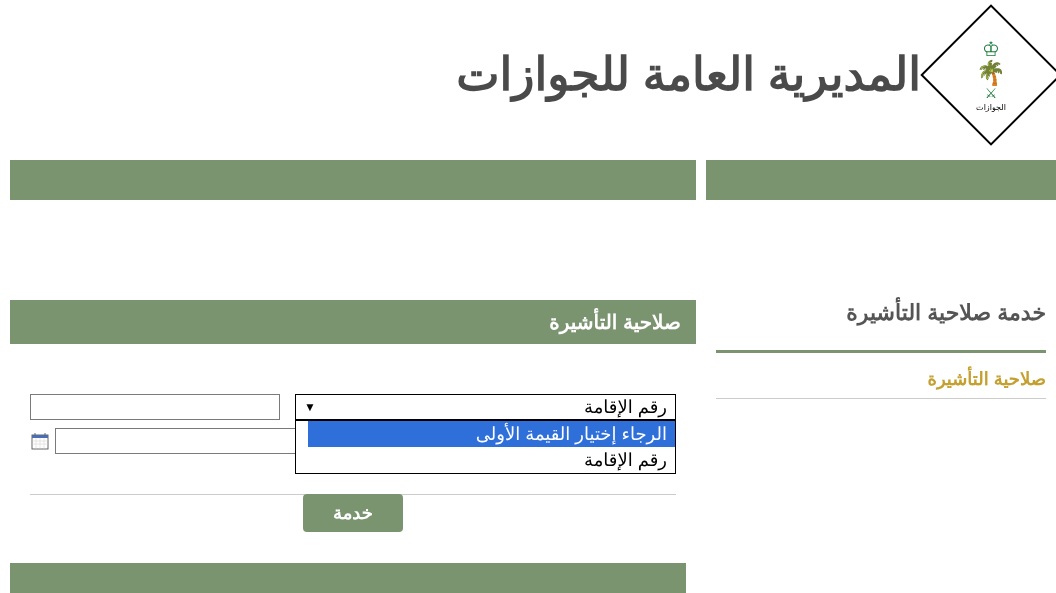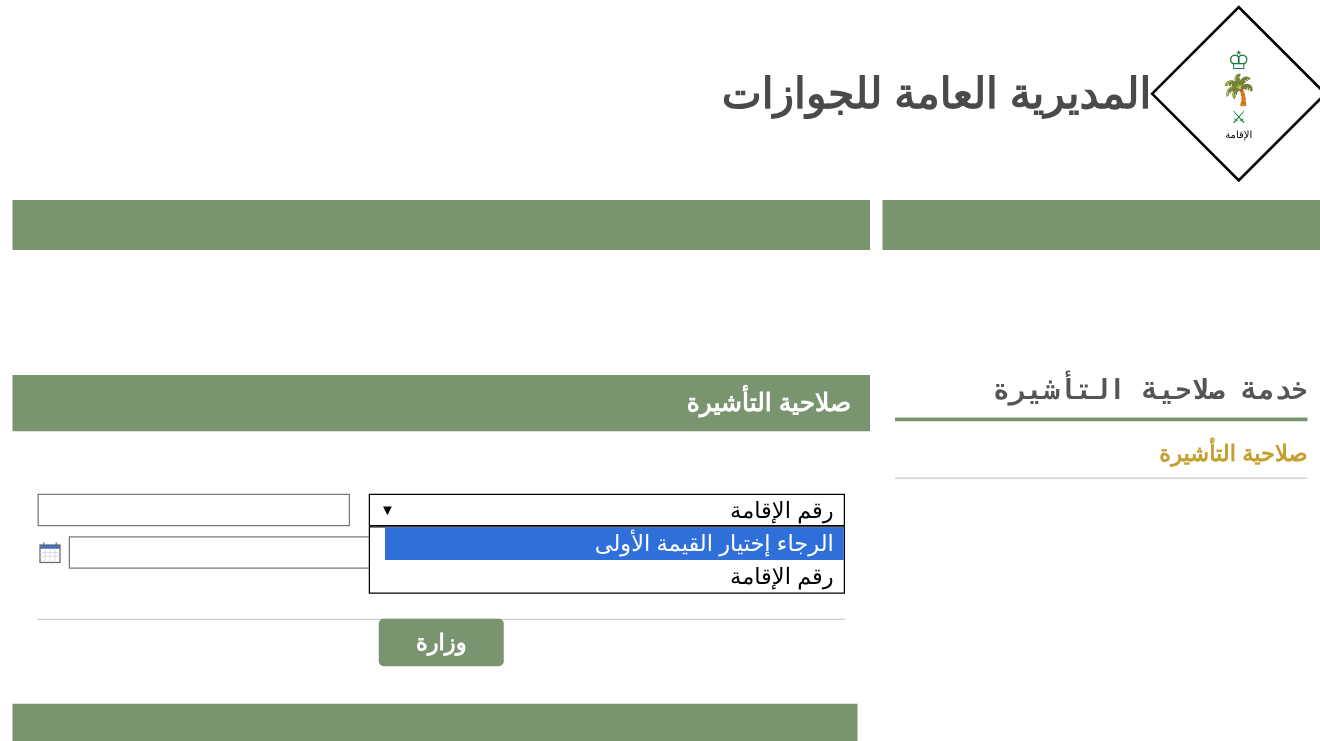--- a/index.html
+++ b/index.html
@@ -75,21 +75,21 @@
   font-size: 8px;
   text-align: center;
   margin-top: 2px;
 }
 
 .header-text {
   text-align: right;
 }
 
 .header-title {
-  font-size: 34px;
+  font-size: 46px;
   font-weight: bold;
   color: #4a4a4a;
   line-height: 1.2;
   text-align: right;
 }
 
 .header-subtitle {
   font-size: 26px;
   font-weight: bold;
   color: #3a3a3a;
@@ -124,23 +124,22 @@
 .sidebar {
   width: 350px;
   padding: 0 10px;
 }
 
 .service-title {
   font-size: 22px;
   font-weight: bold;
   color: #555;
   border-bottom: 3px solid #7b9470;
-  padding-bottom: 8px;
+  padding-bottom: 24px;
   margin-bottom: 15px;
-  font-family: Liberation Mono, monospace;
 }
 
 .sidebar-link {
   font-size: 18px;
   font-weight: bold;
   color: #c4a030;
   border-bottom: 1px solid #ccc;
   padding-bottom: 8px;
 }
 
@@ -282,21 +281,21 @@
 </head>
 <body>
 
 <div class="header">
   <div class="logo-container">
     <div class="logo-diamond"></div>
     <div class="logo-content">
       <div class="crown">♔</div>
       <div class="palm">🌴</div>
       <div class="swords">⚔</div>
-      <div class="logo-label">الإقامة</div>
+      <div class="logo-label">الجوازات</div>
     </div>
   </div>
   <div class="header-text">
     <div class="header-title">المديرية العامة للجوازات</div>
   </div>
 </div>
 
 <div class="green-bars">
   <div class="green-bar-small"></div>
   <div class="green-bar-large"></div>
@@ -334,19 +333,19 @@
             <line x1="14" y1="1" x2="14" y2="4" stroke="#666" stroke-width="1"></line>
             <line x1="1" y1="9" x2="17" y2="9" stroke="#ccc" stroke-width="0.5"></line>
             <line x1="1" y1="12" x2="17" y2="12" stroke="#ccc" stroke-width="0.5"></line>
             <line x1="5" y1="6" x2="5" y2="17" stroke="#ccc" stroke-width="0.5"></line>
             <line x1="9" y1="6" x2="9" y2="17" stroke="#ccc" stroke-width="0.5"></line>
             <line x1="13" y1="6" x2="13" y2="17" stroke="#ccc" stroke-width="0.5"></line>
           </svg>
         </span>
       </div>
       <div class="submit-row">
-        <button class="submit-button">وزارة</button>
+        <button class="submit-button">خدمة</button>
       </div>
     </div>
   </div>
 </div>
 
 <div class="bottom-bar"></div>
 
 </body></html>

